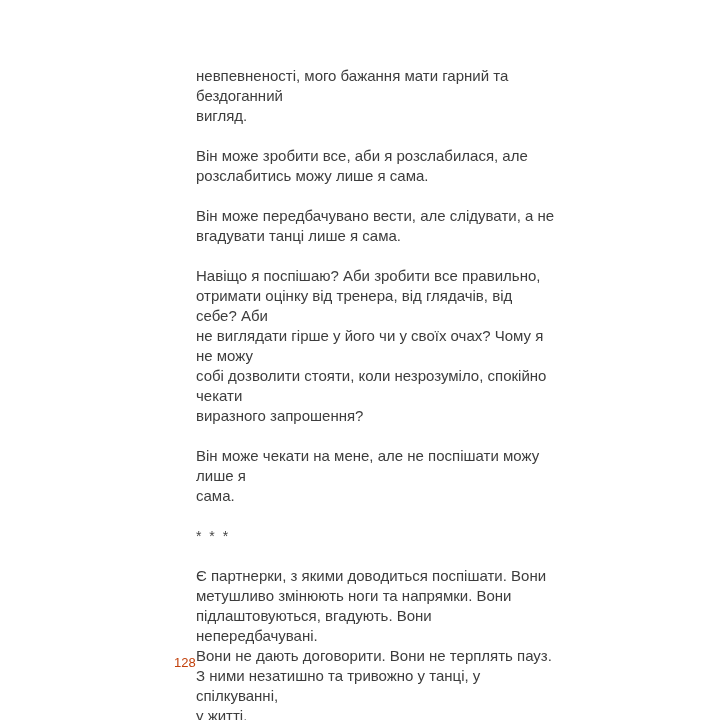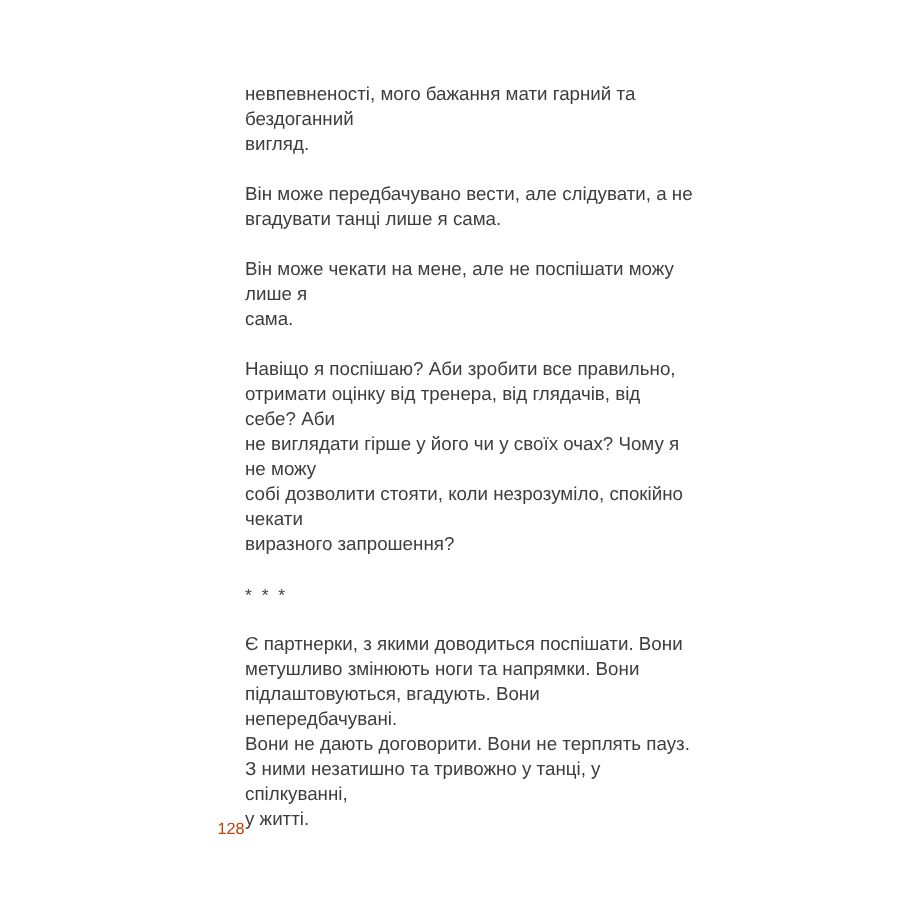--- a/index.html
+++ b/index.html
@@ -41,29 +41,31 @@
     color: #c2410c;
   }
 </style>
 </head>
 <body>
 
 <div class="page">
   <div class="text-block">
       <p class="para">невпевненості, мого бажання мати гарний та бездоганний
 вигляд.</p>
+      <p class="para">Він може зробити все, аби я розслабилася, але
+розслабитись можу лише я сама.</p>
       <p class="para">Він може передбачувано вести, але слідувати, а не
 вгадувати танці лише я сама.</p>
-      <p class="para">Він може чекати на мене, але не поспішати можу лише я
-сама.</p>
       <p class="para">Навіщо я поспішаю? Аби зробити все правильно,
 отримати оцінку від тренера, від глядачів, від себе? Аби
 не виглядати гірше у його чи у своїх очах? Чому я не можу
 собі дозволити стояти, коли незрозуміло, спокійно чекати
 виразного запрошення?</p>
+      <p class="para">Він може чекати на мене, але не поспішати можу лише я
+сама.</p>
       <p class="para separator">* * *</p>
       <p class="para">Є партнерки, з якими доводиться поспішати. Вони
 метушливо змінюють ноги та напрямки. Вони
 підлаштовуються, вгадують. Вони непередбачувані.
 Вони не дають договорити. Вони не терплять пауз.
 З ними незатишно та тривожно у танці, у спілкуванні,
 у житті.</p>
     </div>
   <div class="page-number">128</div>
 </div>

